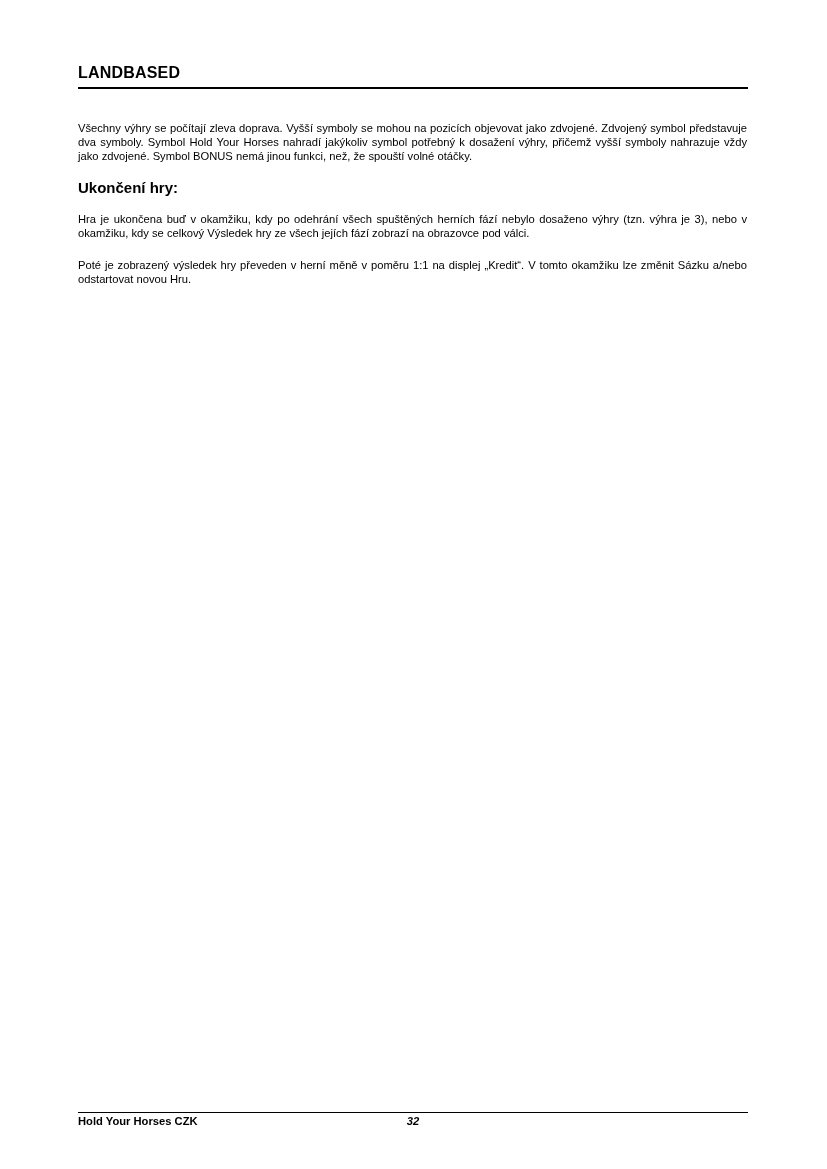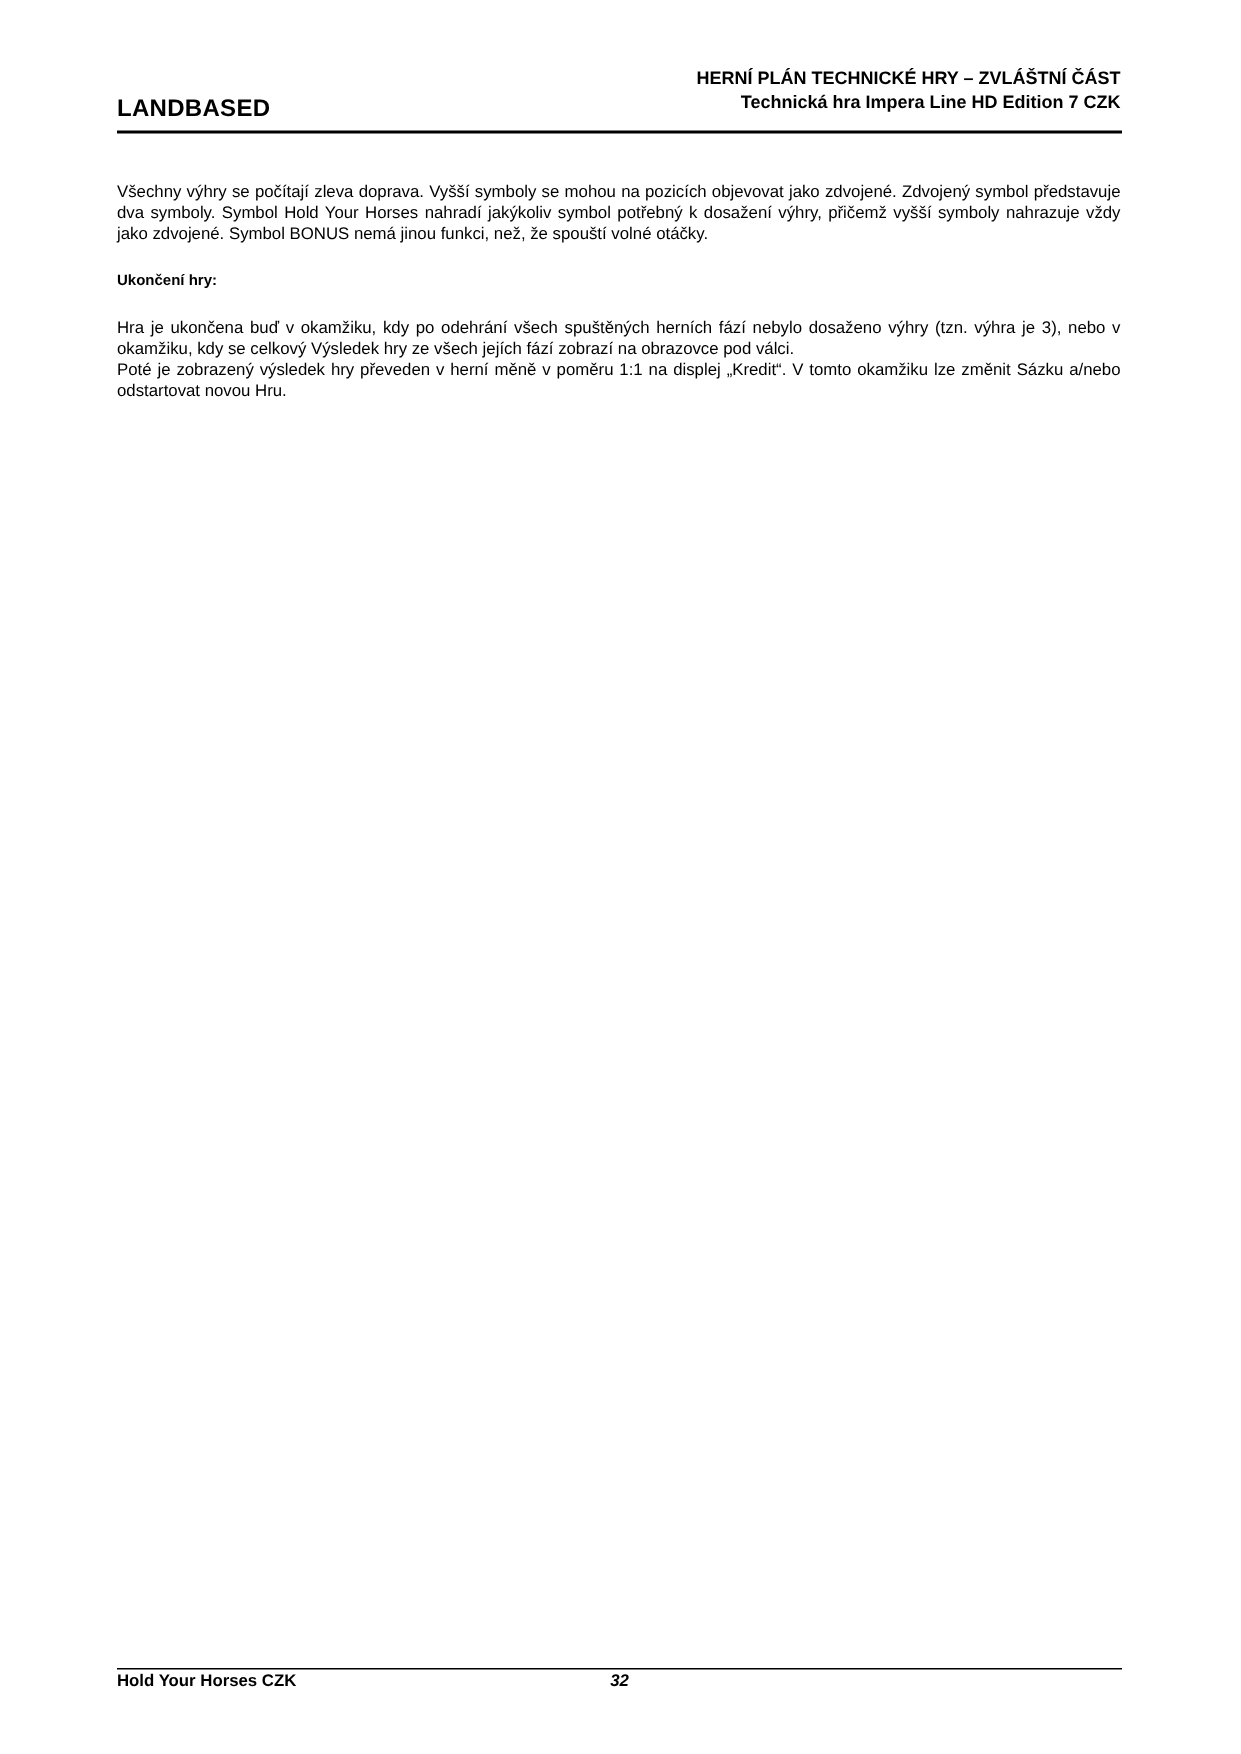--- a/index.html
+++ b/index.html
@@ -51,25 +51,25 @@
     line-height: 14px;
     text-align: justify;
   }
   .content p {
     margin: 0;
   }
   .content .para-2 {
     margin-top: 18px;
   }
   .content .para-3 {
-    margin-top: 0;
+    margin-top: 18px;
   }
   .section-heading {
     margin: 17px 0 0 0;
-    font-size: 10px;
+    font-size: 15px;
     font-weight: bold;
     line-height: 15px;
     text-align: left;
   }
   .content .after-heading {
     margin-top: 17px;
   }
   .italic {
   }
   
@@ -101,24 +101,20 @@
     font-style: italic;
   }
 </style>
 </head>
 <body>
 
 <div class="page">
 
   <div class="header-left">LANDBASED</div>
 
-  <div class="header-right">
-    <div>HERNÍ PLÁN TECHNICKÉ HRY – ZVLÁŠTNÍ ČÁST</div>
-    <div>Technická hra Impera Line HD Edition 7 CZK</div>
-  </div>
 
   <div class="header-rule"></div>
 
   <div class="content">
 
     <p class="para-1"><span>Všechny výhry se počítají zleva doprava. Vyšší symboly se mohou na pozicích objevovat jako zdvojené. Zdvojený symbol představuje dva symboly. Symbol </span><span class="italic">Hold Your Horses</span><span> nahradí jakýkoliv symbol potřebný k dosažení výhry, přičemž vyšší symboly nahrazuje vždy jako zdvojené. Symbol BONUS nemá jinou funkci, než, že spouští volné otáčky.</span></p>
 
     <h2 class="section-heading">Ukončení hry:</h2>
 
     <p class="para-2 after-heading">Hra je ukončena buď v okamžiku, kdy po odehrání všech spuštěných herních fází nebylo dosaženo výhry (tzn. výhra je 3), nebo v okamžiku, kdy se celkový Výsledek hry ze všech jejích fází zobrazí na obrazovce pod válci.</p>

